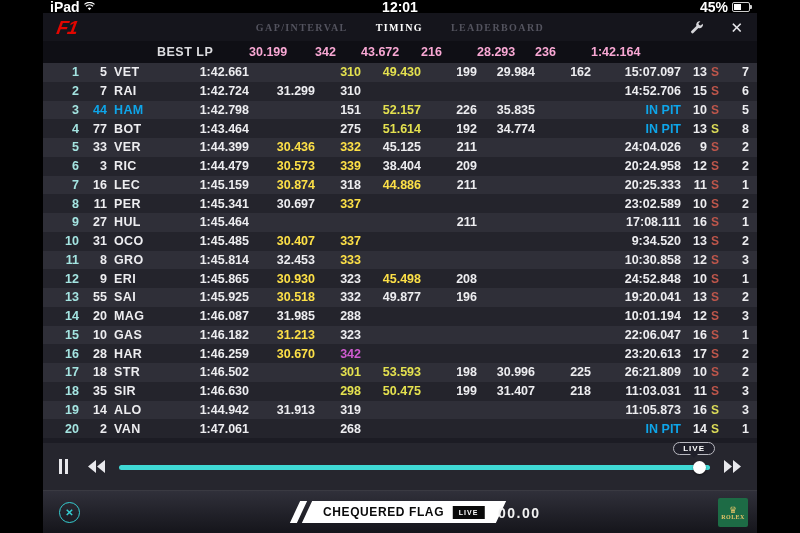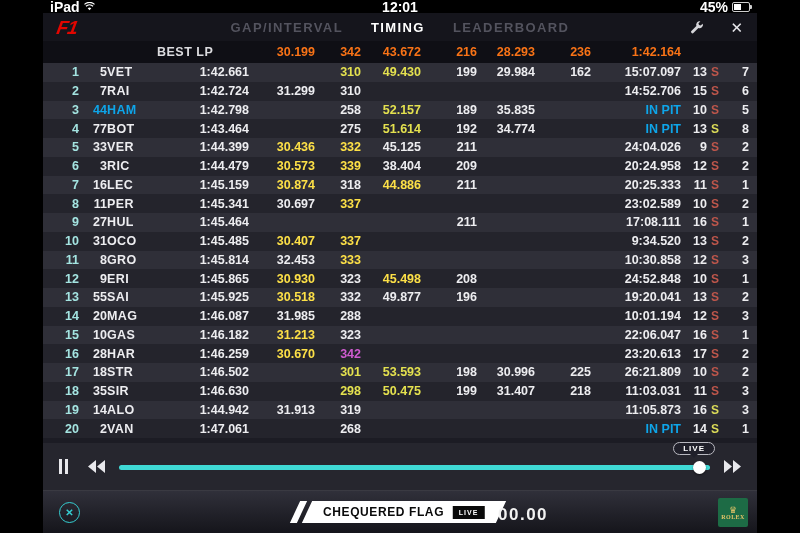--- a/index.html
+++ b/index.html
@@ -14,44 +14,44 @@
   .sb-time{position:absolute;left:50%;transform:translateX(-50%);}
   .battery{width:16px;height:8px;border:1px solid #cfcfcf;border-radius:2px;position:relative;}
   .battery::before{content:"";position:absolute;left:1px;top:1px;bottom:1px;width:45%;background:#fff;}
   .battery::after{content:"";position:absolute;right:-3px;top:2px;width:2px;height:4px;background:#cfcfcf;border-radius:0 1px 1px 0;}
 
   
   .navbar{height:28px;background:#15151c;display:flex;align-items:center;position:relative;}
   .f1logo{margin-left:14px;font-style:italic;font-weight:900;font-size:19px;color:#e10600;
           transform:skewX(-10deg);letter-spacing:-1px;line-height:1;}
   .tabs{position:absolute;left:50%;transform:translateX(-50%);display:flex;gap:28px;align-items:center;}
-  .tab{font-size:13px;font-weight:700;letter-spacing:1.4px;color:#53535e;cursor:pointer;}
+  .tab{font-size:10px;font-weight:700;letter-spacing:1.4px;color:#53535e;cursor:pointer;font-family:Liberation Serif, serif;}
   .tab.active{color:#fff;}
   .nav-icons{position:absolute;right:14px;display:flex;gap:26px;align-items:center;}
   .wrench svg{display:block;}
   .close-x{color:#e8e8ec;font-size:15px;font-weight:400;line-height:1;}
 
   
   .grid{display:grid;grid-template-columns:30px 28px 50px 92px 66px 46px 60px 56px 58px 56px 90px 26px 16px 26px;
         align-items:center;padding:0 8px 0 6px;box-sizing:border-box;width:714px;}
   .cell{white-space:nowrap;overflow:visible;}
 
   
   .best-header{height:22px;background:#0f0f15;font-size:12.5px;font-weight:700;}
   .best-header .bl-label{grid-column:4;text-align:left;color:#dcdcdf;letter-spacing:0.5px;}
-  .best-header .bl-val{text-align:right;color:#f97316;}
+  .best-header .bl-val{color:#f9a8d4;}
 
   
   .table{background:#1c1c24;}
   .trow{height:18.75px;font-size:12.5px;font-weight:600;color:#ededf0;cursor:pointer;}
   .trow.odd{background:#2f2f38;}
   .trow.even{background:#24242c;}
   .pos{text-align:right;color:#a4e4e1;font-weight:700;}
   .num{text-align:right;font-weight:700;}
-  .code{text-align:left;padding-left:0;font-weight:700;letter-spacing:0.4px;}
+  .code{text-align:left;padding-left:7px;font-weight:700;letter-spacing:0.4px;}
   .lap,.val,.laps,.stops{text-align:right;}
   .tyre{text-align:center;font-weight:700;font-size:12px;}
   .c-g{color:#fde047;}
   .c-y{color:#e4e14f;}
   .c-m{color:#cf5bcf;}
   .c-r{color:#0ea5e9;}
   .t-r{color:#bd564b;}
   .t-y{color:#dada58;}
 
   
@@ -74,21 +74,21 @@
              background:linear-gradient(#30303a,#15151b);border-top:1px solid #3a3a42;box-sizing:border-box;}
   .close-circle{position:absolute;left:16px;top:11px;width:19px;height:19px;border:1.5px solid #35cfd2;
                 border-radius:50%;color:#35cfd2;font-size:10px;font-weight:700;display:flex;
                 align-items:center;justify-content:center;cursor:pointer;}
   .flag-banner{position:absolute;left:252px;top:10px;height:22px;display:flex;align-items:stretch;}
   .flag-sliver{width:7px;background:#fff;transform:skewX(-25deg);margin-right:5px;}
   .flag-main{background:#fff;transform:skewX(-25deg);display:flex;align-items:center;gap:9px;padding:0 16px;}
   .flag-main>*{transform:skewX(25deg);}
   .flag-text{color:#0a0a0a;font-weight:800;font-size:12px;letter-spacing:0.6px;}
   .flag-live{background:#0a0a0a;color:#fff;font-size:7px;font-weight:700;letter-spacing:1px;padding:3px 6px;}
-  .timer{position:absolute;left:455px;top:14px;color:#f2f2f2;font-weight:800;font-size:17px;letter-spacing:1.5px;}
+  .timer{position:absolute;left:455px;top:14px;color:#f2f2f2;font-weight:800;font-size:14px;letter-spacing:1.5px;}
   .rolex{position:absolute;right:9px;top:7px;width:30px;height:29px;background:#1d6b45;border-radius:2px;
          display:flex;flex-direction:column;align-items:center;justify-content:center;gap:0;}
   .rolex .crown{color:#e6c568;font-size:9px;line-height:8px;}
   .rolex .rword{color:#e6c568;font-family:"Liberation Serif",serif;font-size:6px;font-weight:700;letter-spacing:0.4px;}
 
   .wifi svg,.skip svg{display:block;}
 </style>
 </head>
 <body>
 
@@ -172,23 +172,23 @@
       <span class="cell laps">15</span>
       <span class="cell tyre t-r">S</span>
       <span class="cell stops">6</span>
     </div>
       <div class="trow grid odd">
       <span class="cell pos">3</span>
       <span class="cell num c-r">44</span>
       <span class="cell code c-r">HAM</span>
       <span class="cell lap">1:42.798</span>
       <span class="cell val"></span>
-      <span class="cell val">258</span>
+      <span class="cell val">151</span>
       <span class="cell val c-y">52.157</span>
-      <span class="cell val">189</span>
+      <span class="cell val">226</span>
       <span class="cell val">35.835</span>
       <span class="cell val"></span>
       <span class="cell val c-r">IN PIT</span>
       <span class="cell laps">10</span>
       <span class="cell tyre t-r">S</span>
       <span class="cell stops">5</span>
     </div>
       <div class="trow grid even">
       <span class="cell pos">4</span>
       <span class="cell num">77</span>

